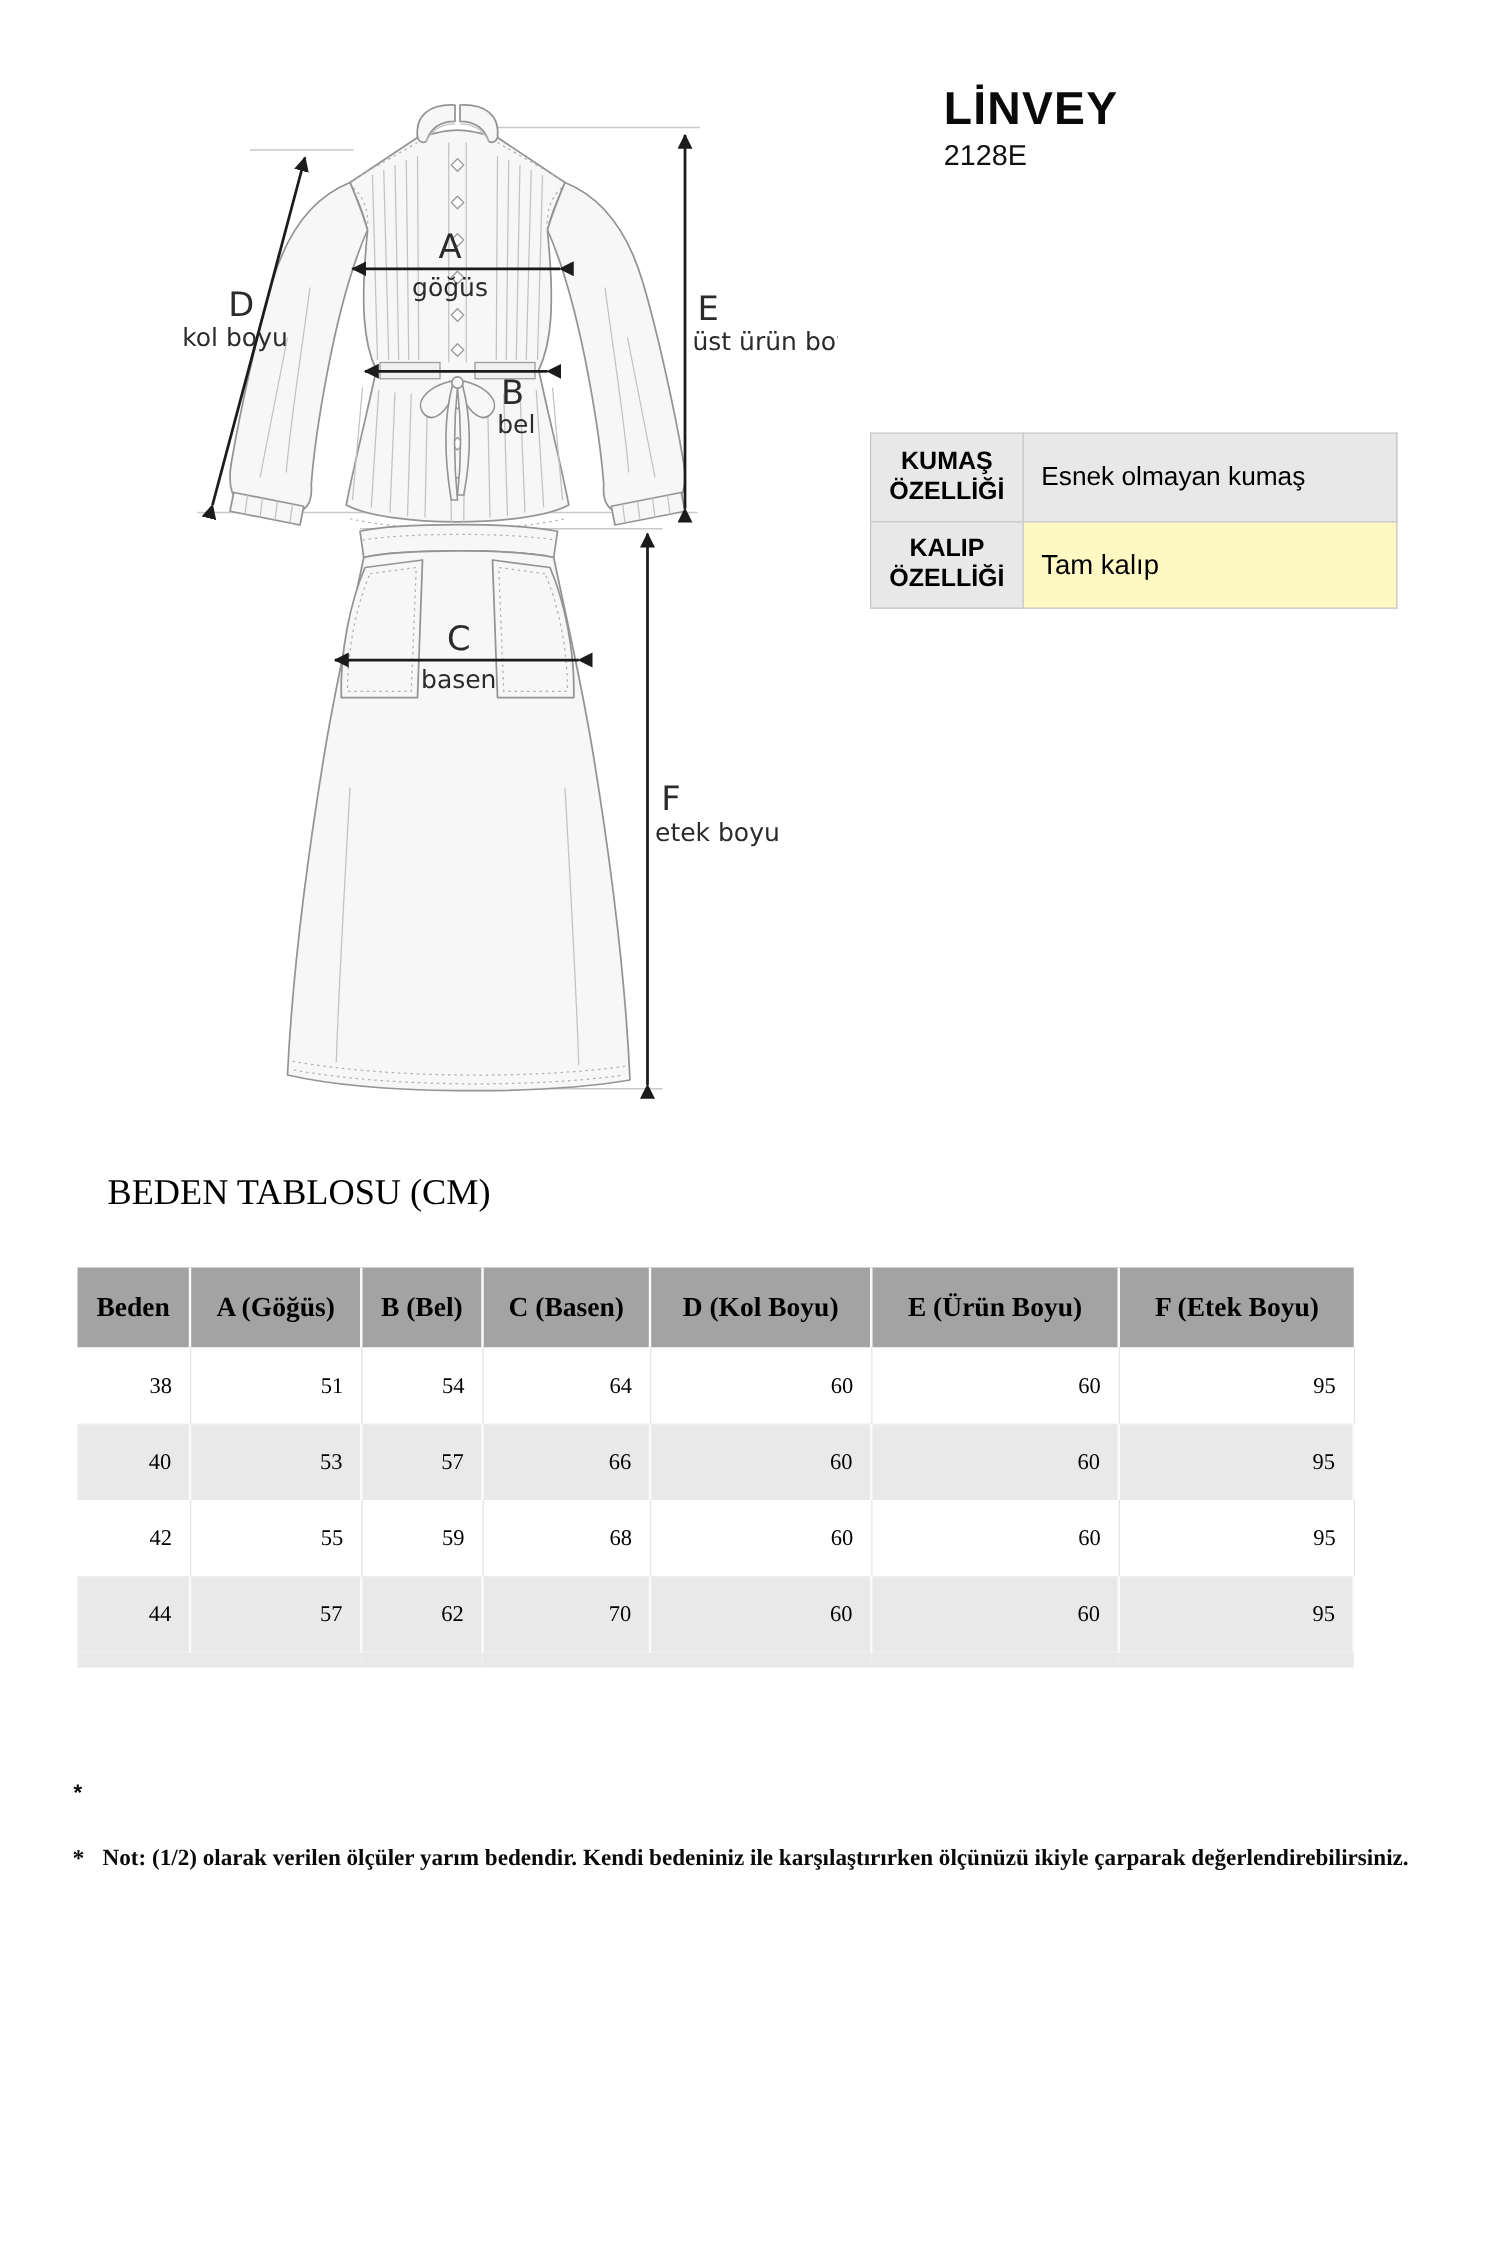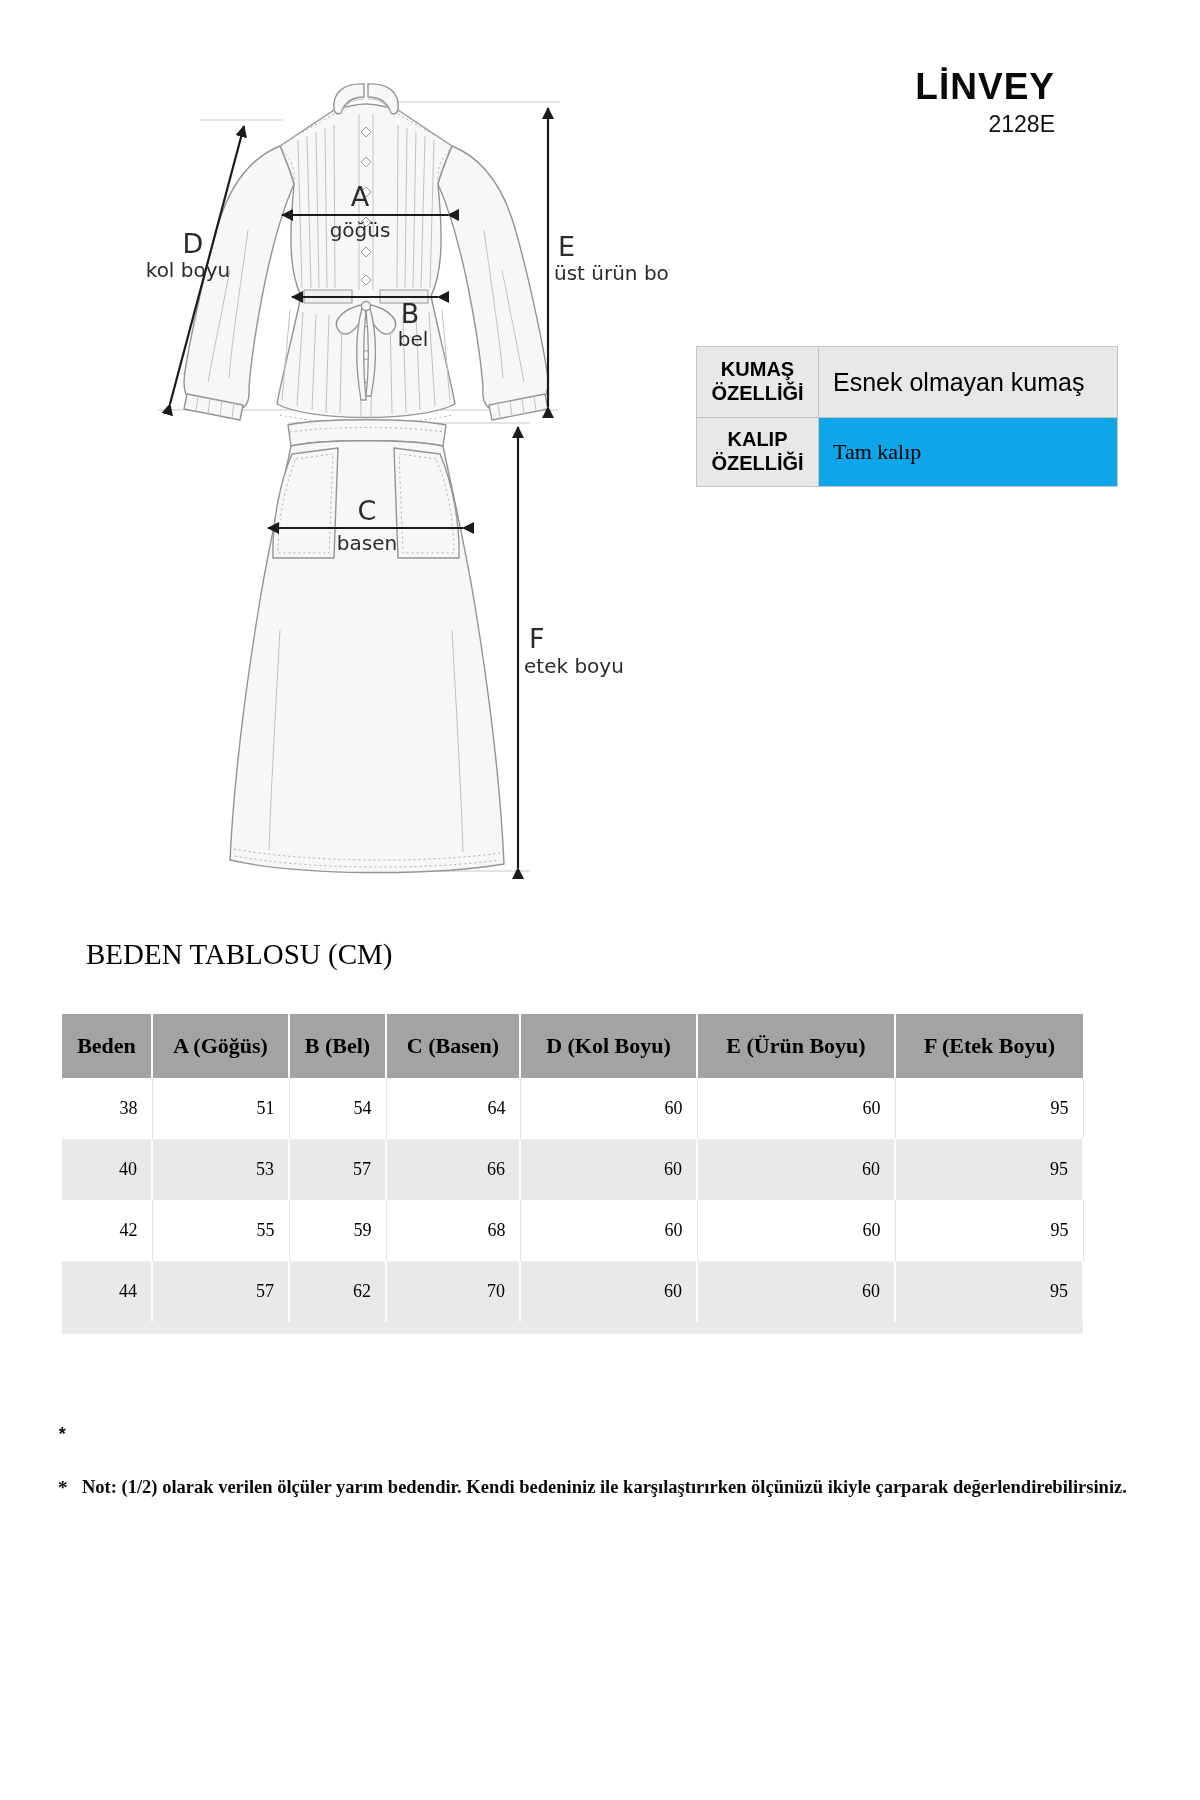--- a/index.html
+++ b/index.html
@@ -4,36 +4,36 @@
 <style>
   * { margin:0; padding:0; box-sizing:border-box; }
   body { background:#ffffff; }
   .page {
     position:relative; width:1200px; height:1800px; background:#ffffff;
     font-family:"Liberation Sans", sans-serif; color:#000;
     overflow:hidden;
   }
 
   
-  .brand { position:absolute; left:755px; top:66px; width:300px; text-align:right; }
+  .brand { position:absolute; left:755px; top:66px; width:300px; text-align:left; }
   .brand-name { font-family:"Liberation Sans", sans-serif; font-weight:bold; font-size:37px; letter-spacing:1px; color:#0a0a0a; }
   .brand-code { font-family:"Liberation Sans", sans-serif; font-size:23px; color:#111; margin-top:3px; }
 
   
   .info-table { position:absolute; left:696px; top:346px; border-collapse:collapse; table-layout:fixed; }
   .info-table td { border:1px solid #c4c4c4; vertical-align:middle; }
   .info-table .lbl {
     width:122px; background:#e8e8e8; font-family:"Liberation Sans", sans-serif;
     font-weight:bold; font-size:20px; line-height:1.18; text-align:center; padding:6px 6px;
   }
-  .info-table .val { width:299px; padding-left:14px; font-size:25px; }
+  .info-table .val { width:299px; padding-left:14px; font-size:21px; }
   .info-table tr:nth-child(1) td { height:71px; }
   .info-table tr:nth-child(2) td { height:69px; }
   .info-table .val-fabric { background:#e8e8e8; font-family:"Liberation Sans", sans-serif; }
-  .info-table .val-pattern { background:#0ea5e9; font-family:Liberation Serif, serif; font-size:22px; }
+  .info-table .val-pattern { background:#fef9c3; font-family:Liberation Sans, sans-serif; font-size:22px; }
 
   
   .diagram { position:absolute; left:130px; top:70px; width:540px; height:815px; }
   .garment { fill:#f7f7f7; stroke:#949494; stroke-width:1.4; stroke-linejoin:round; }
   .detail  { fill:none; stroke:#c2c2c2; stroke-width:1; }
   .seam    { fill:none; stroke:#b0b0b0; stroke-width:1; stroke-dasharray:2,3; }
   .refline { stroke:#c9c9c9; stroke-width:1.2; }
   .measure { stroke:#1b1b1b; stroke-width:2.2; fill:none; }
   .m-letter { font:27px "DejaVu Sans", sans-serif; fill:#2b2b2b; }
   .m-name   { font:20px "DejaVu Sans", sans-serif; fill:#2b2b2b; }

